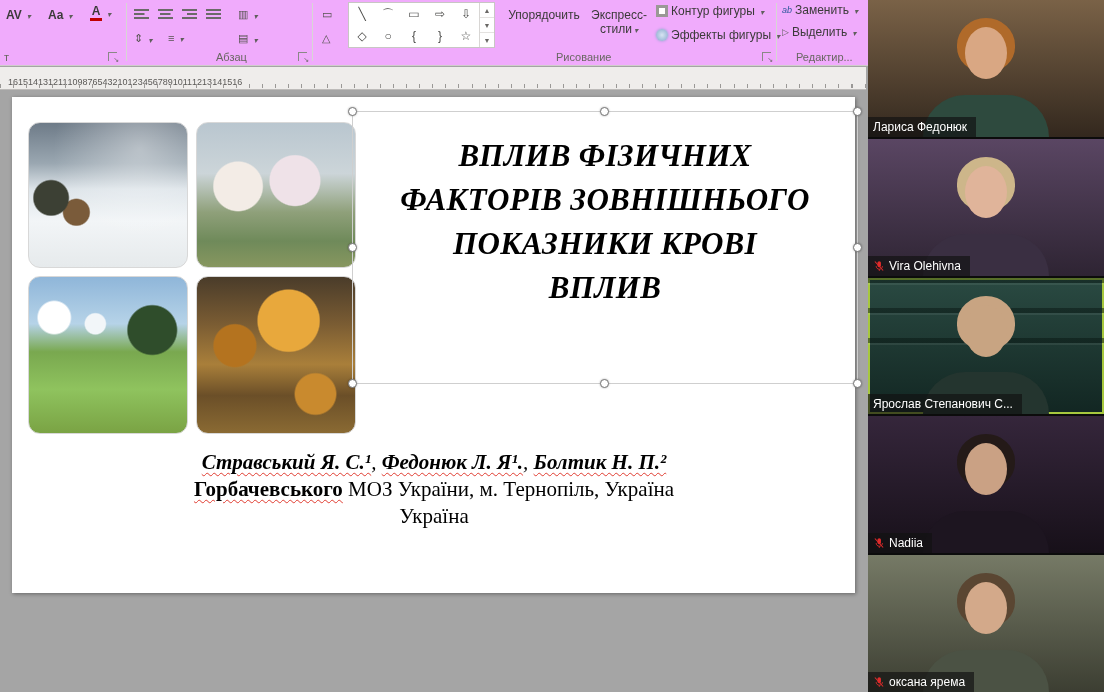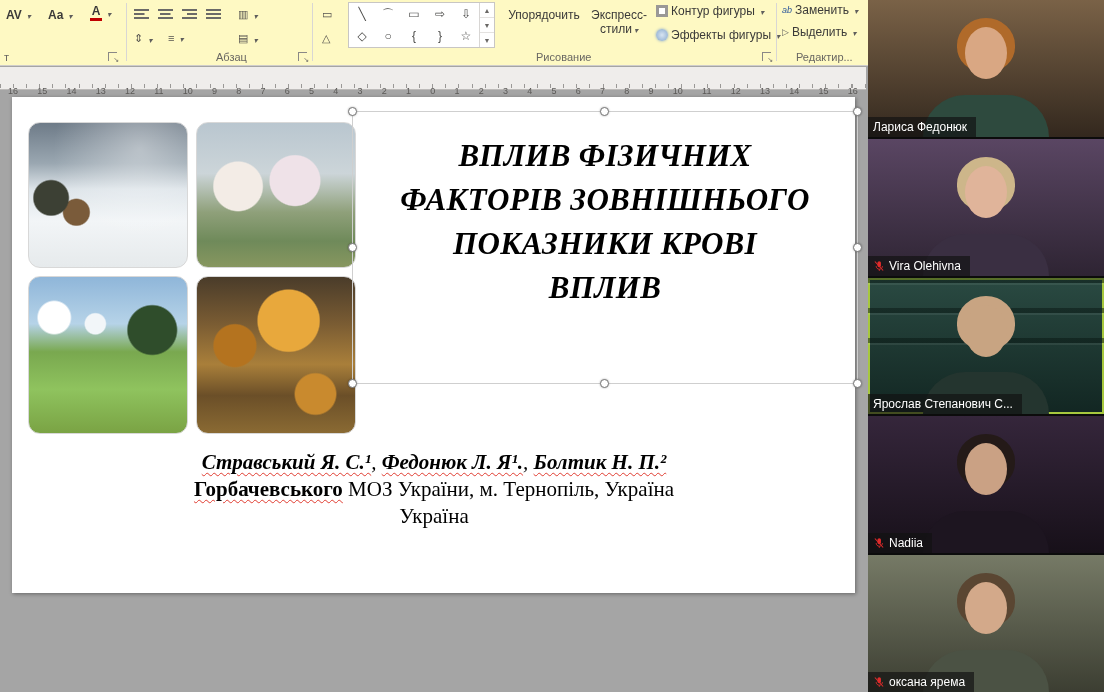--- a/index.html
+++ b/index.html
@@ -2,21 +2,21 @@
 <html><head>
 <meta charset="utf-8">
 <style>
   * { margin:0; padding:0; box-sizing:border-box; }
   html,body { width:1104px; height:692px; overflow:hidden; background:#a5a5a5;
               font-family:"Liberation Sans", sans-serif; }
   #stage { position:relative; width:1104px; height:692px; }
 
   
   .ribbon { position:absolute; left:0; top:0; width:868px; height:66px;
-            background:#fef9c3; border-bottom:1px solid #cfcdcb; z-index:1; }
+            background:#f0abfc; border-bottom:1px solid #cfcdcb; z-index:1; }
   .ribbon-full-bg { position:absolute; left:0; top:0; width:1104px; height:66px;
             background:#f5f4f2; }
   .rb { position:absolute; display:flex; align-items:center; gap:3px;
         font-size:12px; color:#3b3a39; cursor:default; white-space:nowrap; }
   .caret::after { content:"▾"; font-size:8px; color:#5f5e5c; margin-left:2px; }
   .vdiv { position:absolute; top:3px; height:58px; width:1px; background:#d8d6d4; }
   .group-label { position:absolute; top:51px; font-size:11px; color:#696762; }
   .launcher { position:absolute; width:9px; height:9px;
               border-left:1px solid #8a8886; border-top:1px solid #8a8886; }
   .launcher::after { content:"↘"; position:absolute; right:-2px; bottom:-3px;
@@ -45,21 +45,21 @@
   .big-btn { position:absolute; font-size:12px; color:#3b3a39; text-align:center; }
   .icon-outline-sq { width:12px; height:12px; border:3px solid #9a9896; background:#fff; }
   .icon-effects-sq { width:12px; height:12px; border-radius:50%;
                      background:radial-gradient(#d7e4f2,#86a7cc); box-shadow:0 0 3px #86a7cc; }
   .icon-replace { font-size:9px; font-style:italic; color:#2b579a; line-height:1; }
   .icon-select { font-size:9px; color:#5f5e5c; }
 
   
   .ruler { position:absolute; left:0; top:67px; width:866px; height:23px;
            background:#efedeb; border-bottom:1px solid #bdbbb9; z-index:1; }
-  .ruler-numbers { display:flex; justify-content:space-between; padding:19px 8px 0 8px; }
+  .ruler-numbers { display:flex; justify-content:flex-start; padding:10px 8px 0 8px; }
   .ruler-numbers span { font-size:9px; color:#5a5856; }
   .ruler::after { content:""; position:absolute; left:0; right:0; bottom:1px; height:4px;
       background:repeating-linear-gradient(90deg,#9a9896 0 1px,transparent 1px 13.1px); }
 
   
   .workspace { position:absolute; left:0; top:91px; width:868px; height:601px;
                background:#a5a5a5; }
   .slide { position:absolute; left:12px; top:6px; width:843px; height:496px;
            background:#ffffff; box-shadow:1px 1px 4px rgba(0,0,0,.38); }
   .images-grid { position:absolute; left:16px; top:25px; width:328px;
@@ -205,21 +205,21 @@
     <div class="rb" style="left:656px;top:4px">
       <span class="icon-outline-sq"></span>
       <span>Контур фигуры</span>
         <i class="caret"></i>
     </div>
     <div class="rb" style="left:656px;top:28px">
       <span class="icon-effects-sq"></span>
       <span>Эффекты фигуры</span>
         <i class="caret"></i>
     </div>
-    <span class="group-label" style="left:536px">Рисование</span>
+    <span class="group-label" style="left:556px">Рисование</span>
     <span class="launcher" style="left:762px;top:52px"></span>
     <div class="vdiv" style="left:776px"></div>
 
     <div class="rb" style="left:782px;top:3px">
       <span class="icon-replace">ab</span>
       <span>Заменить</span>
         <i class="caret"></i>
     </div>
     <div class="rb" style="left:782px;top:25px">
       <span class="icon-select">▷</span>

